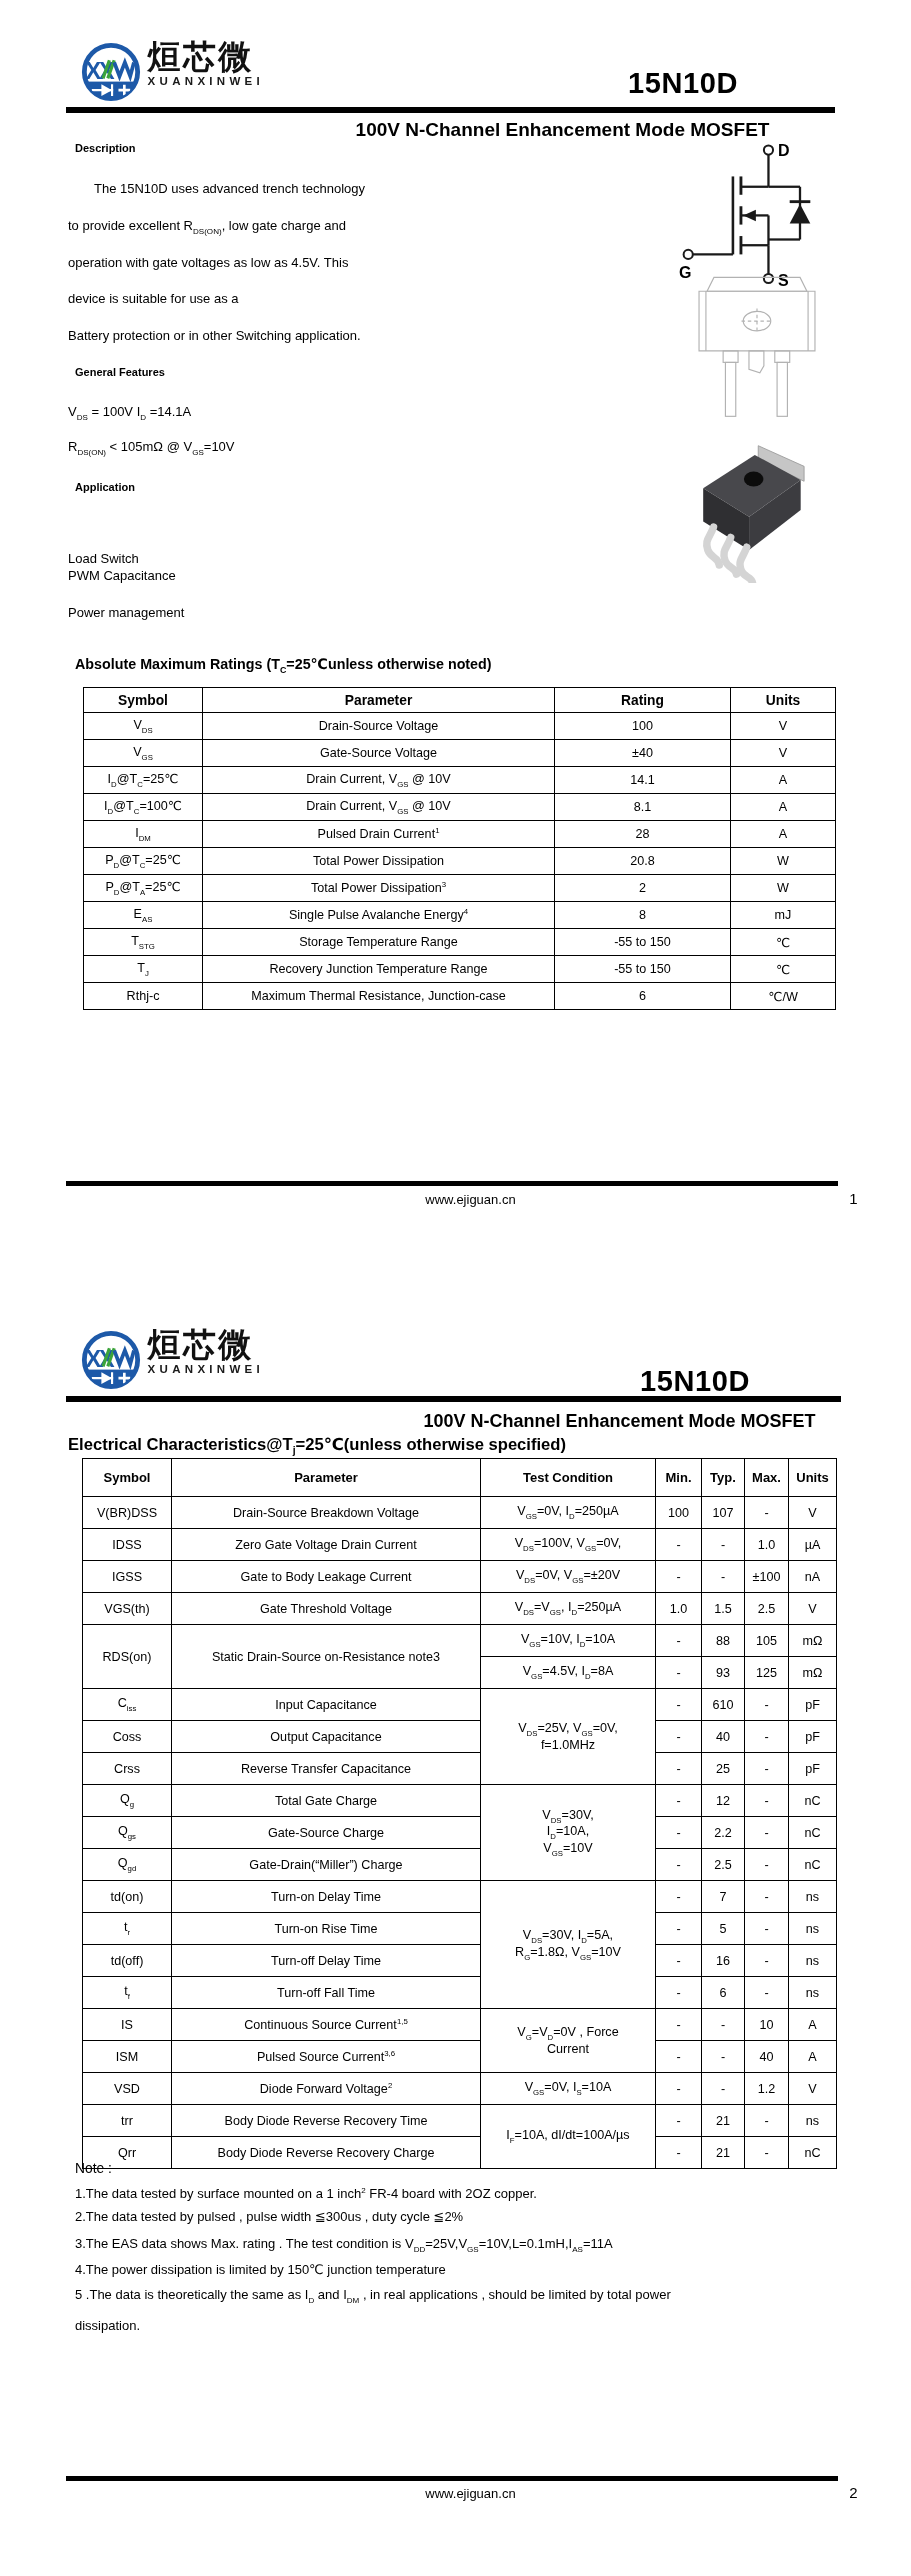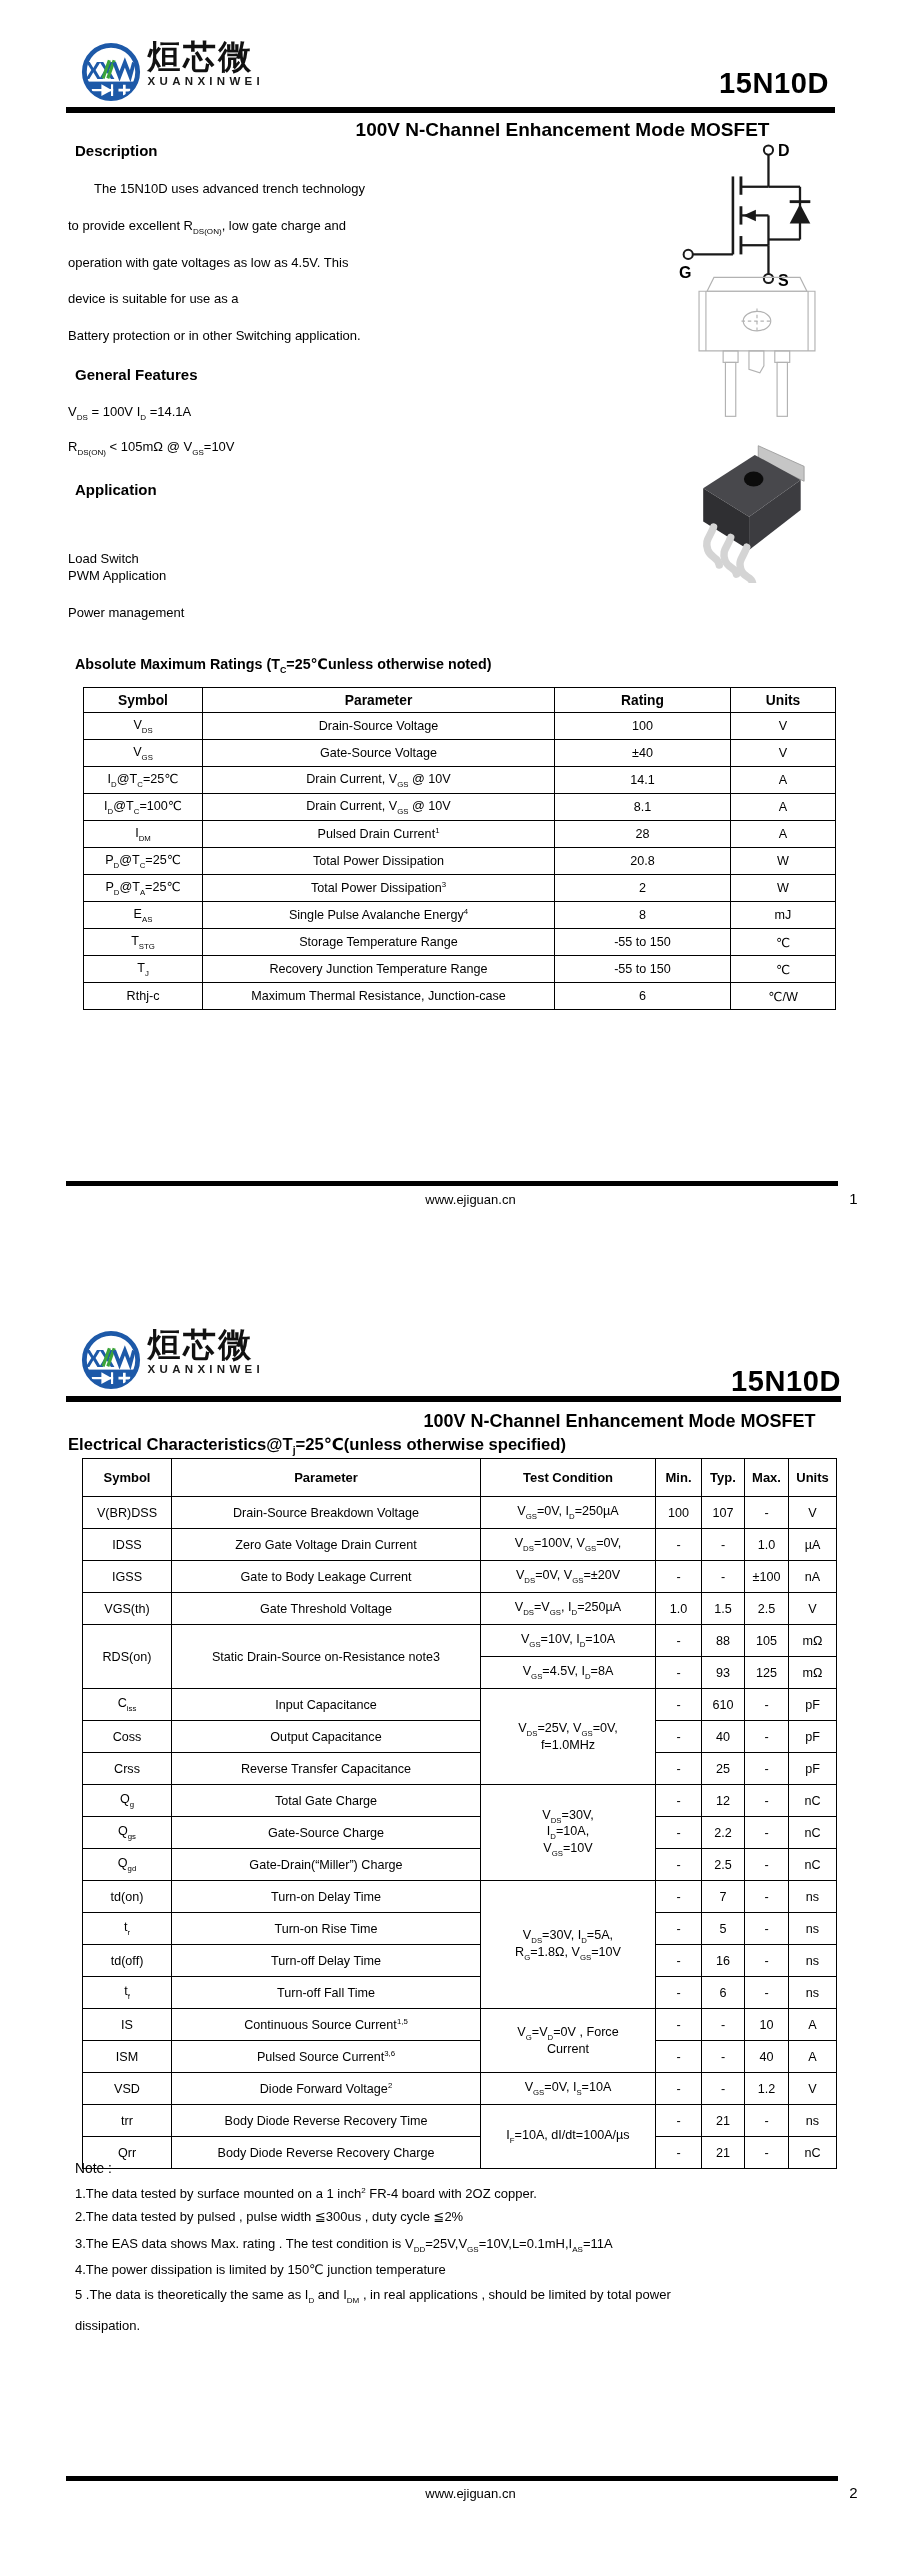--- a/index.html
+++ b/index.html
@@ -9,23 +9,23 @@
   .b{font-weight:bold;}
   .rule{background:#000;}
   sub{font-size:0.62em;}
   sup{font-size:0.62em;}
   
   .logo{display:flex;align-items:flex-start;}
   .logo-text{margin-left:4.6px;}
   .logo-cn{font-size:33px;font-weight:bold;line-height:34px;letter-spacing:2.3px;color:#111;
            font-family:"DejaVu Sans",sans-serif;}
   .logo-en{font-size:11.5px;letter-spacing:4.3px;color:#1a1a1a;margin-top:1.1px;font-weight:bold;}
-  .pn{font-size:29px;font-weight:bold;text-align:right;letter-spacing:0.6px;}
+  .pn{font-size:29px;font-weight:bold;text-align:left;letter-spacing:0.6px;}
   .subtitle{font-weight:bold;text-align:center;}
-  .h2{font-size:15px;font-weight:bold;}
+  .h2{font-size:11px;font-weight:bold;}
   .bodyline{font-size:13px;white-space:nowrap;}
   
   table{border-collapse:collapse;table-layout:fixed;background:#fff;}
   table.data{border:1.7px solid #000;}
   table.data th,table.data td{border:1.1px solid #000;text-align:center;vertical-align:middle;
       font-size:12.6px;padding:0 2.3px;overflow:hidden;}
   table.data th{font-size:13.8px;font-weight:bold;margin-top:21px;}
   #abs-table tr.hdr th{height:24px;}
   #abs-table tr.row td{height:26px;}
   #elec-table tr.hdr th{height:37px;font-size:13px;}
@@ -79,21 +79,21 @@
   <div class="abs bodyline" style="left:68px;top:255px;">operation with gate voltages as low as 4.5V. This</div>
   <div class="abs bodyline" style="left:68px;top:291px;">device is suitable for use as a</div>
   <div class="abs bodyline" style="left:68px;top:328px;">Battery protection or in other Switching application.</div>
 
   <div class="abs h2" style="left:75px;top:366px;">General Features</div>
   <div class="abs bodyline" style="left:68px;top:404px;">V<sub>DS</sub> = 100V  I<sub>D</sub> =14.1A</div>
   <div class="abs bodyline" style="left:68px;top:439px;">R<sub>DS(ON)</sub> &lt; 105mΩ @ V<sub>GS</sub>=10V</div>
 
   <div class="abs h2" style="left:75px;top:481px;">Application</div>
   <div class="abs bodyline" style="left:68px;top:531px;margin-top:20px;">Load Switch</div>
-  <div class="abs bodyline" style="left:68px;top:568px;">PWM Application</div>
+  <div class="abs bodyline" style="left:68px;top:568px;">PWM Capacitance</div>
   <div class="abs bodyline" style="left:68px;top:605px;">Power management</div>
 
   <div class="abs" style="left:671px;top:142px;">
     <svg width="172" height="152" viewBox="0 0 300 265">
       <g stroke="#1a1a1a" stroke-width="4" fill="none">
         <circle cx="170" cy="14" r="8" stroke-width="3.5"></circle>
         <line x1="170" y1="22" x2="170" y2="78"></line>
         <line x1="170" y1="78" x2="225" y2="78"></line>
         <line x1="225" y1="78" x2="225" y2="170"></line>
         <line x1="225" y1="170" x2="170" y2="170"></line>

